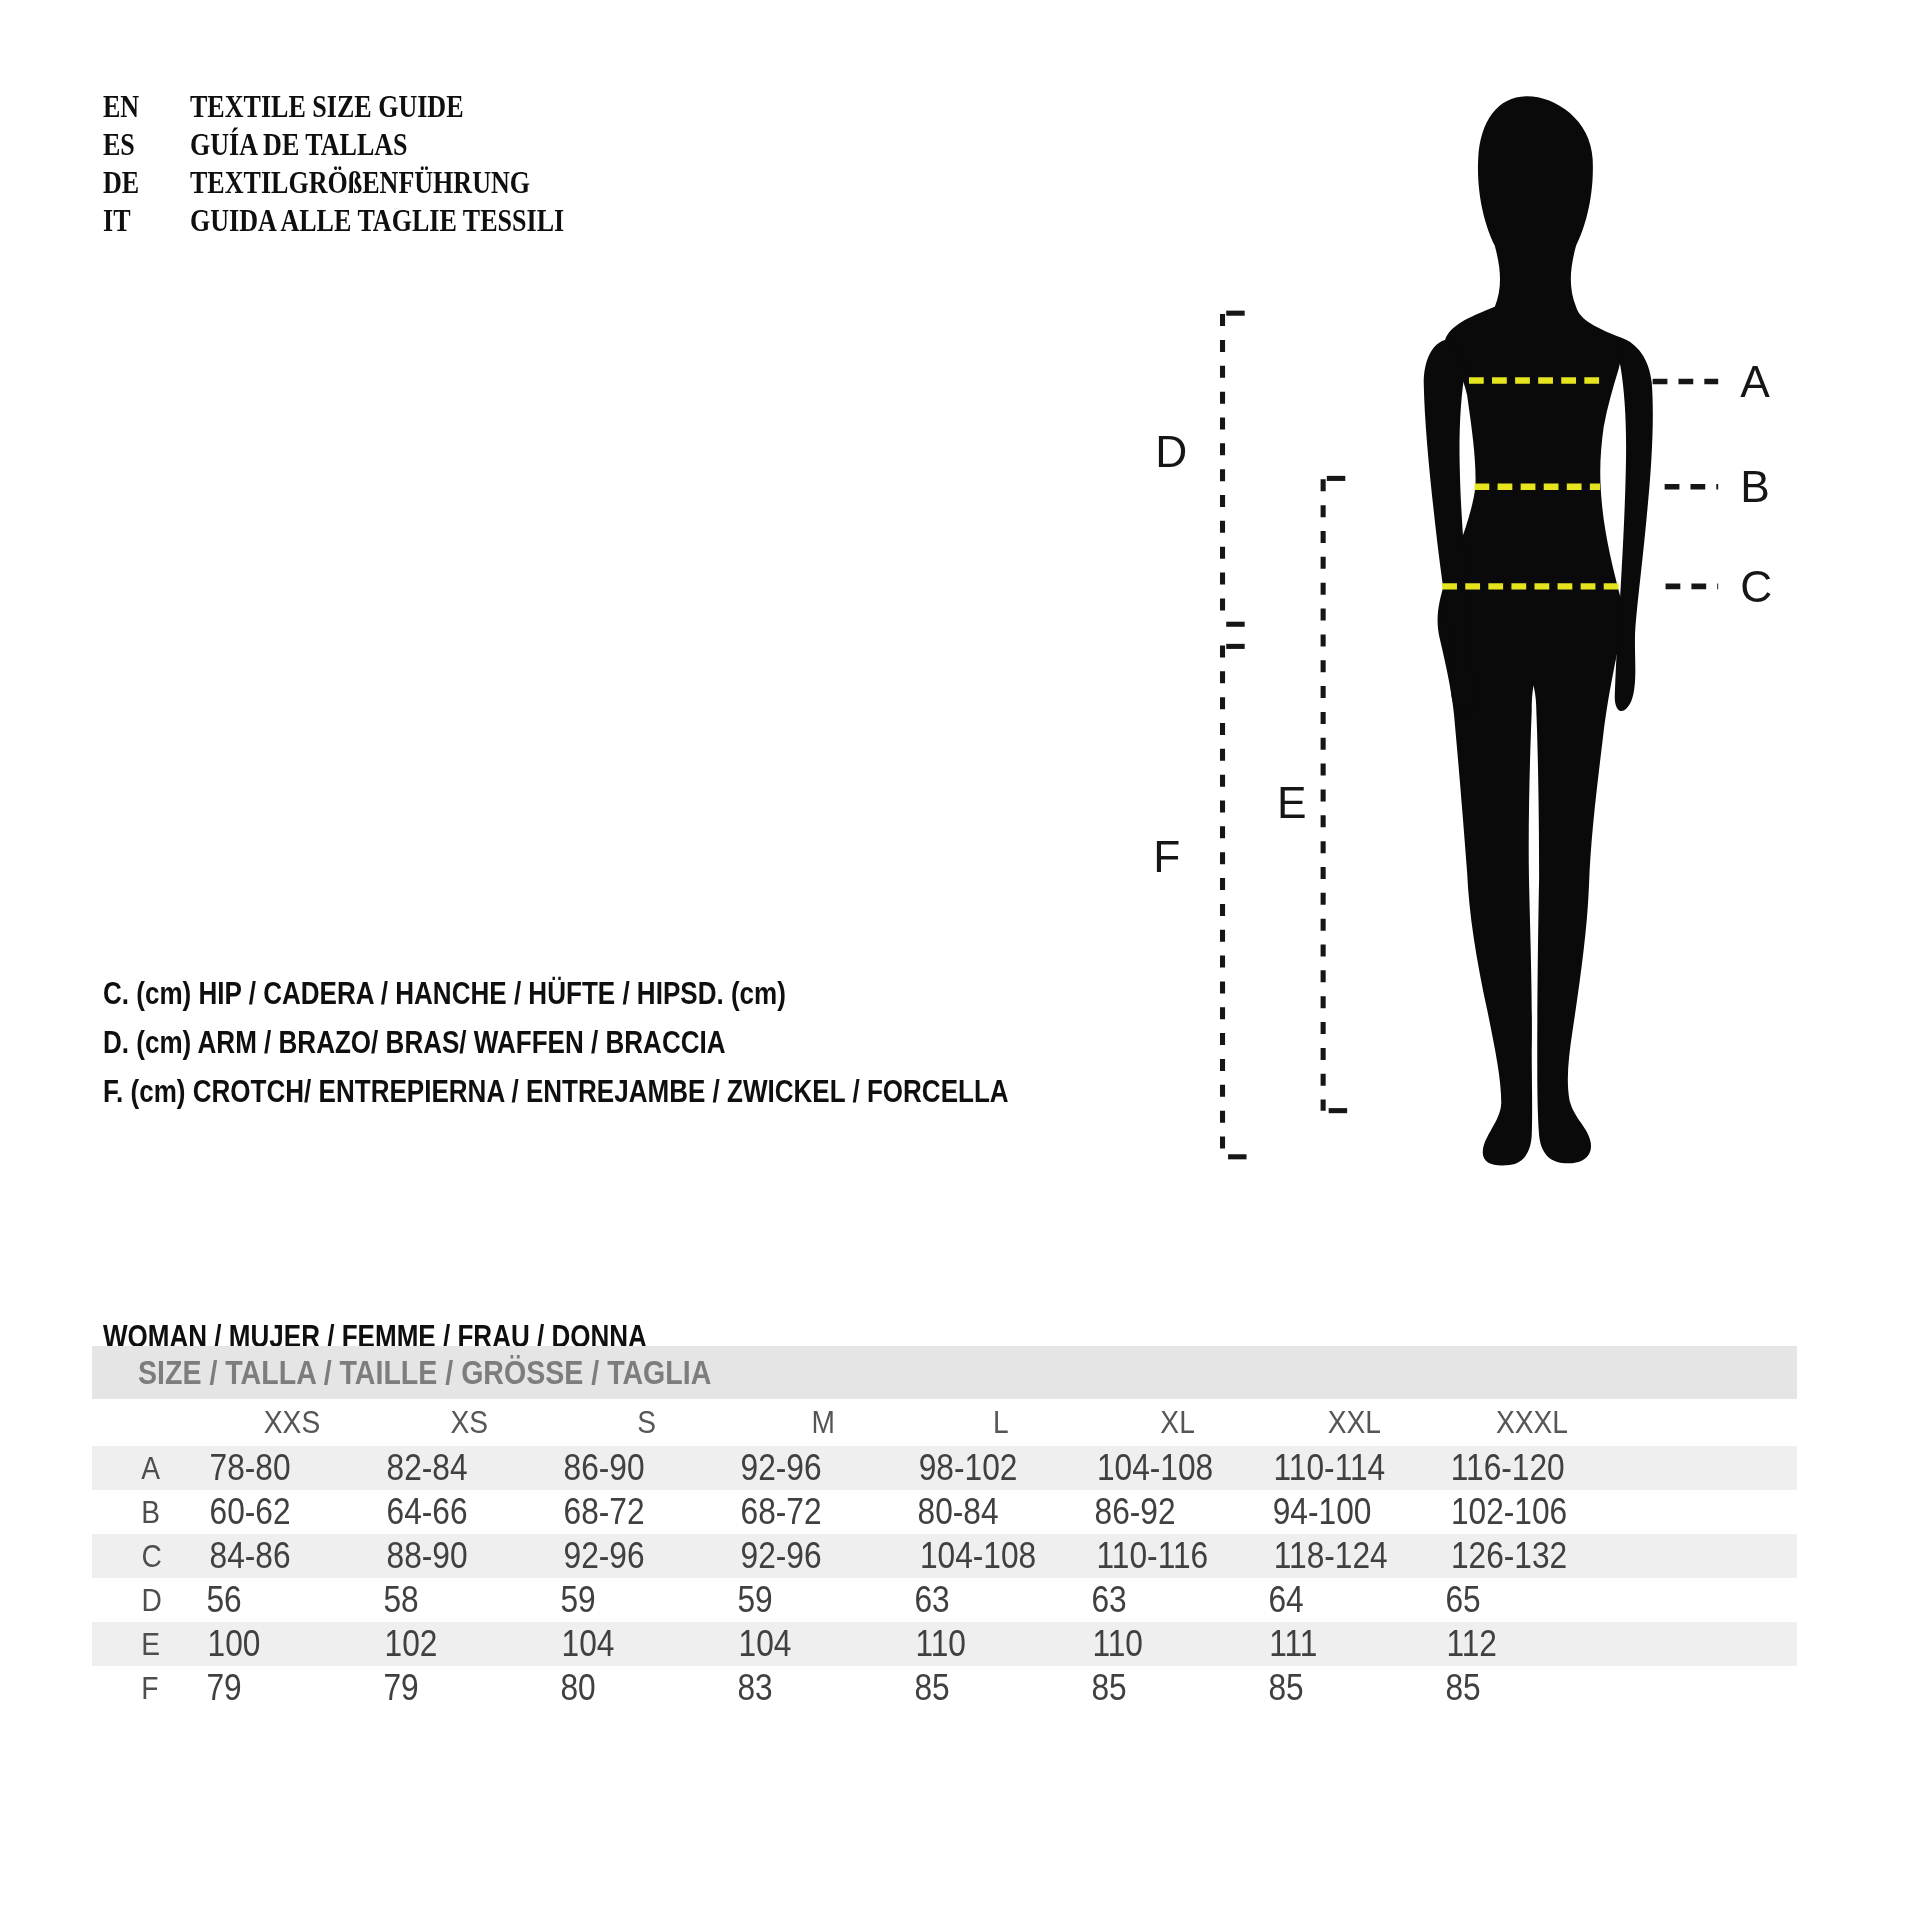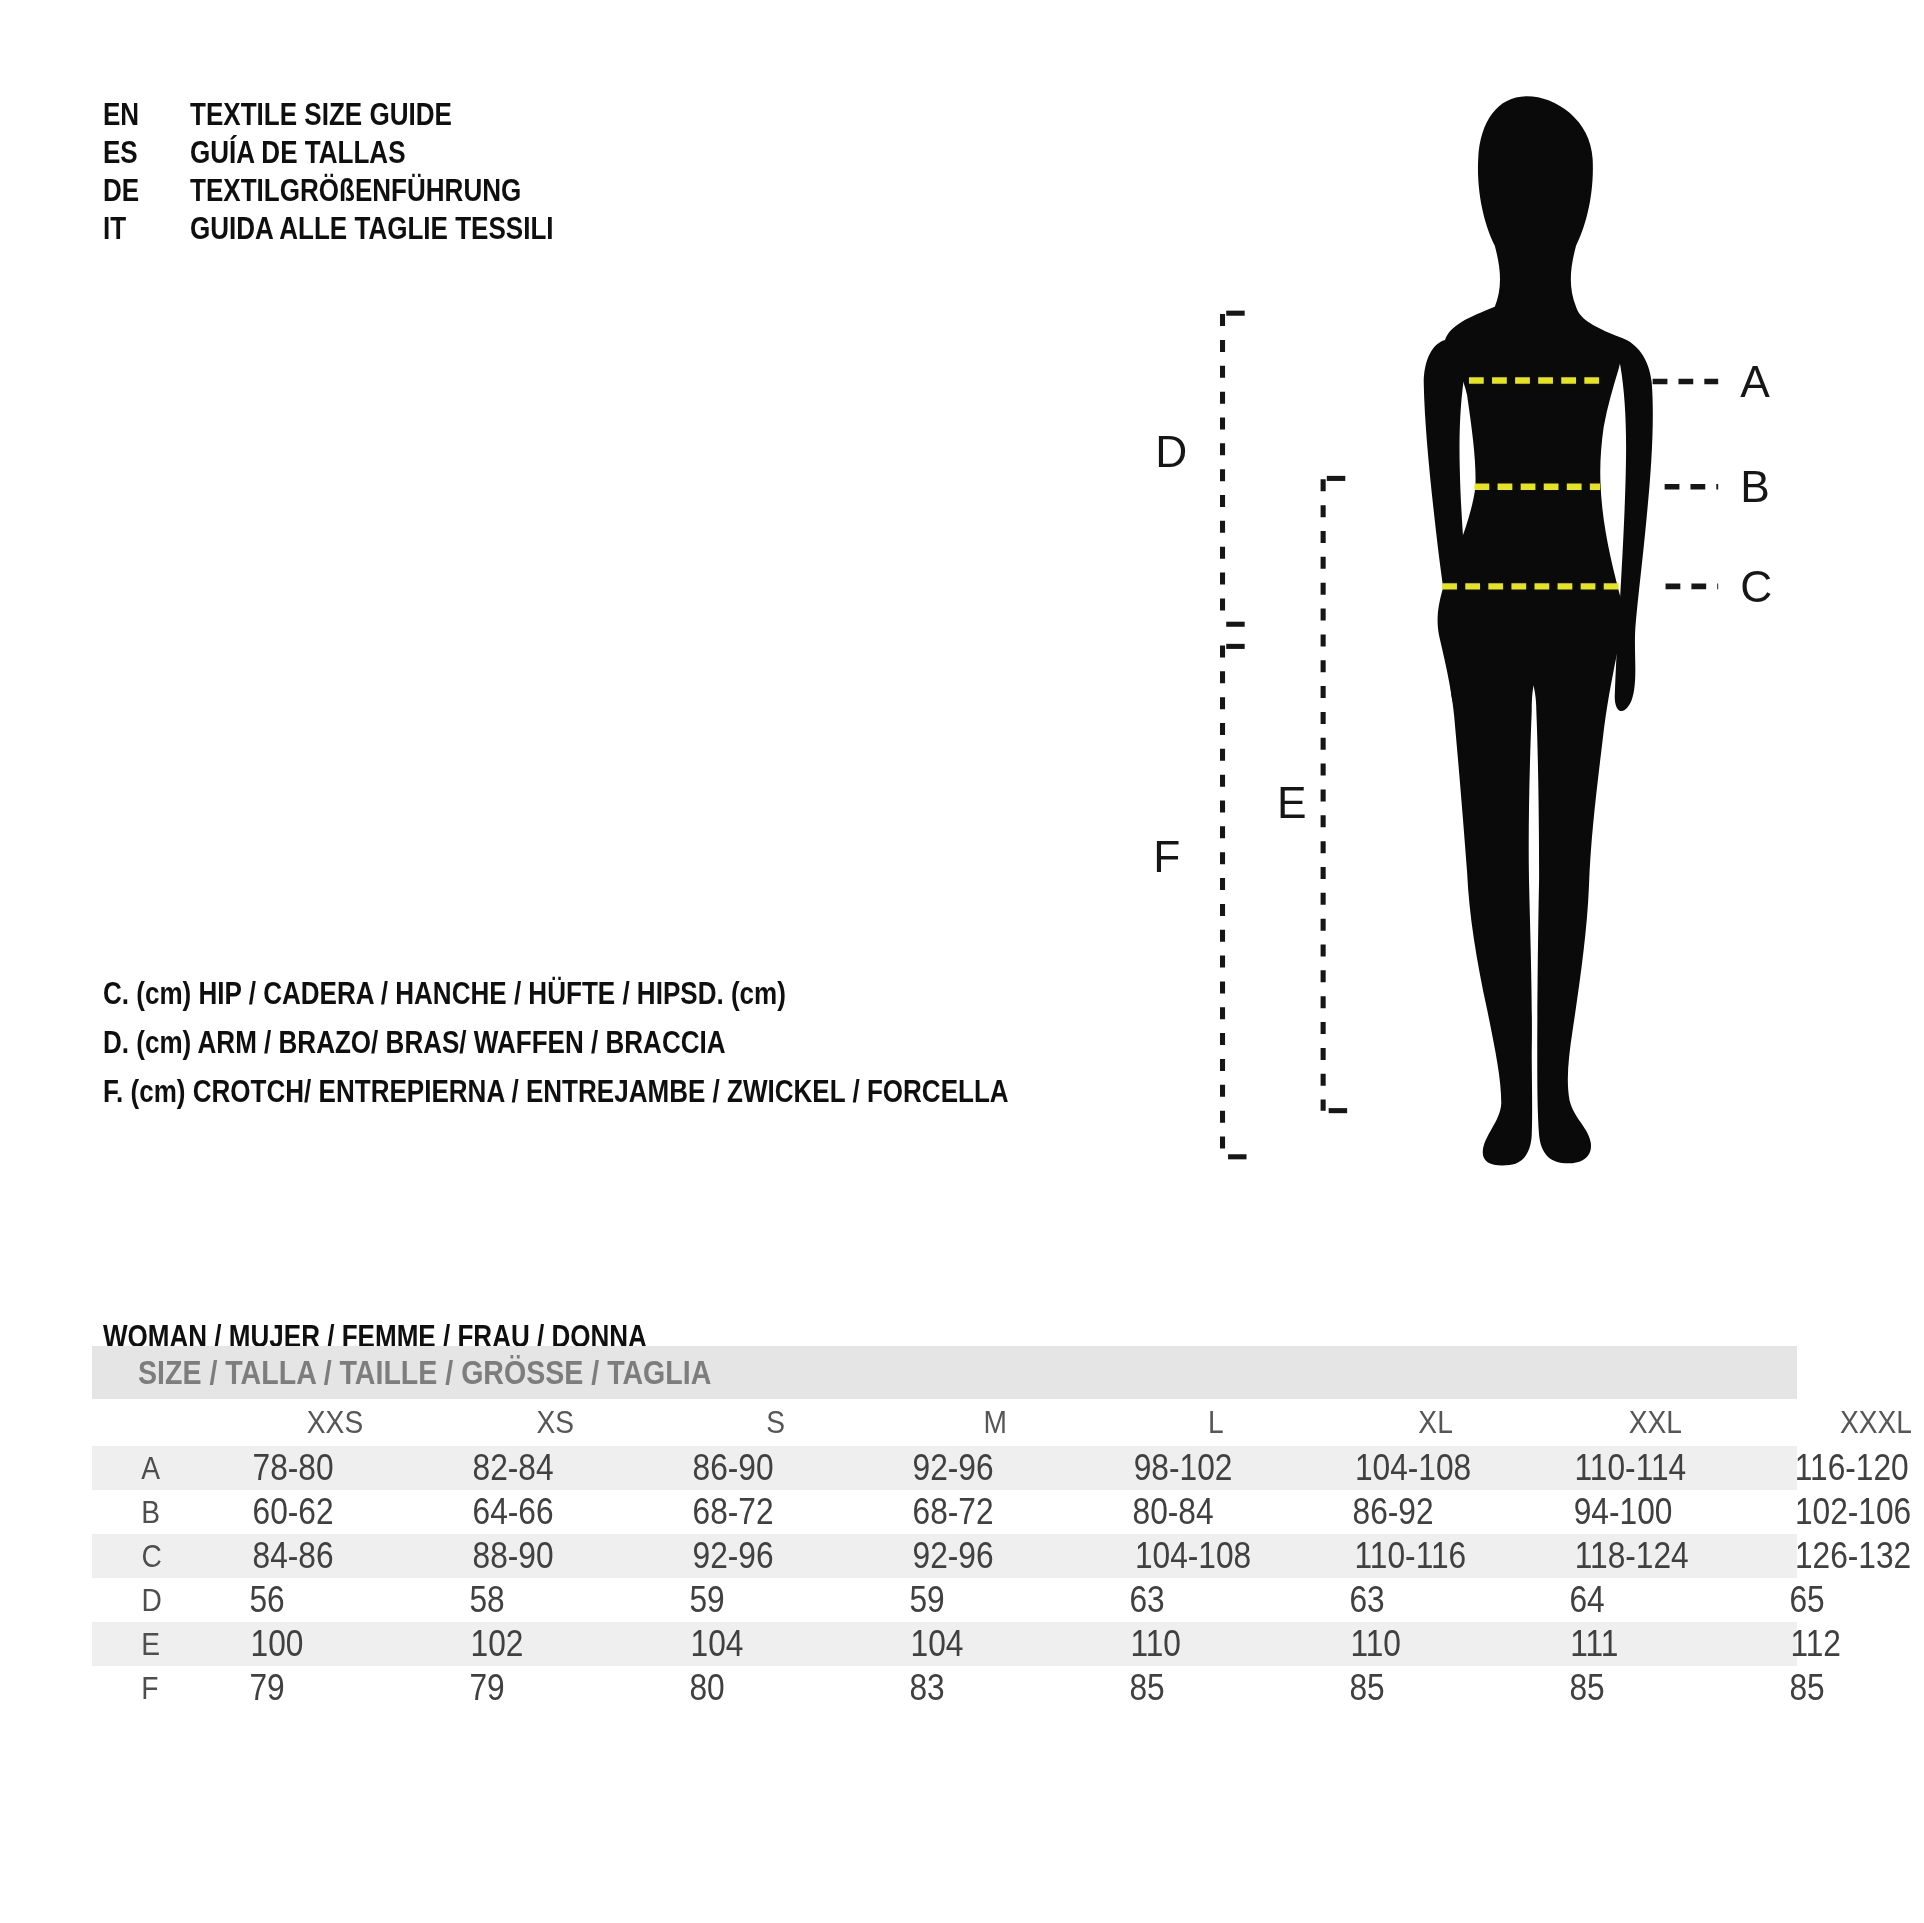--- a/index.html
+++ b/index.html
@@ -3,38 +3,38 @@
 <meta charset="utf-8">
 <style>
   html,body{margin:0;padding:0;background:#ffffff;}
   .page{position:relative;width:1924px;height:1923px;background:#ffffff;overflow:hidden;
         font-family:"Liberation Sans",sans-serif;color:#111;}
   
   .cond{display:inline-block;transform:scaleX(.84);transform-origin:0 50%;white-space:nowrap;}
   .condc{display:inline-block;transform:scaleX(.88);transform-origin:50% 50%;white-space:nowrap;}
 
   
-  .lang-block{position:absolute;left:103px;top:96px;}
+  .lang-block{position:absolute;left:103px;top:88px;font-family:Liberation Serif, serif;}
   .lang-row{display:flex;height:38px;align-items:center;font-weight:bold;font-size:31px;color:#0f0f0f;}
   .lang-code{width:87px;flex:0 0 87px;}
   
   .figure{position:absolute;left:1061px;top:74px;width:863px;height:1154px;}
 
   
   .legend-block{position:absolute;left:103px;top:969px;}
   .legend-line{height:49px;display:flex;align-items:center;font-weight:bold;font-size:31px;color:#0f0f0f;}
 
   .woman-line{position:absolute;left:103px;top:1307px;height:48px;display:flex;align-items:flex-end;
               font-weight:bold;font-size:31px;color:#0f0f0f;}
 
   
   .size-table{position:absolute;left:92px;top:1346px;width:1705px;}
   .table-bar{height:53px;background:#e5e5e5;display:flex;align-items:center;padding-left:46px;box-sizing:border-box;
              font-weight:bold;font-size:34px;color:#7d7d7d;}
-  .tgrid{display:grid;grid-template-columns:112px repeat(8,177px);align-items:center;gap:43px;}
+  .tgrid{display:grid;grid-template-columns:112px repeat(8,177px);align-items:center;}
   .cols-row{height:47px;}
   .trow{height:44px;}
   .stripe{background:#efefef;}
   .tcell{font-size:36px;color:#404040;}
   .tcell.rowlabel{text-align:left;padding-left:48px;box-sizing:border-box;font-size:32px;color:#4e4e4e;}
   .colhead{text-align:center;font-size:32px;color:#565656;}
 </style>
 </head>
 <body>
 

